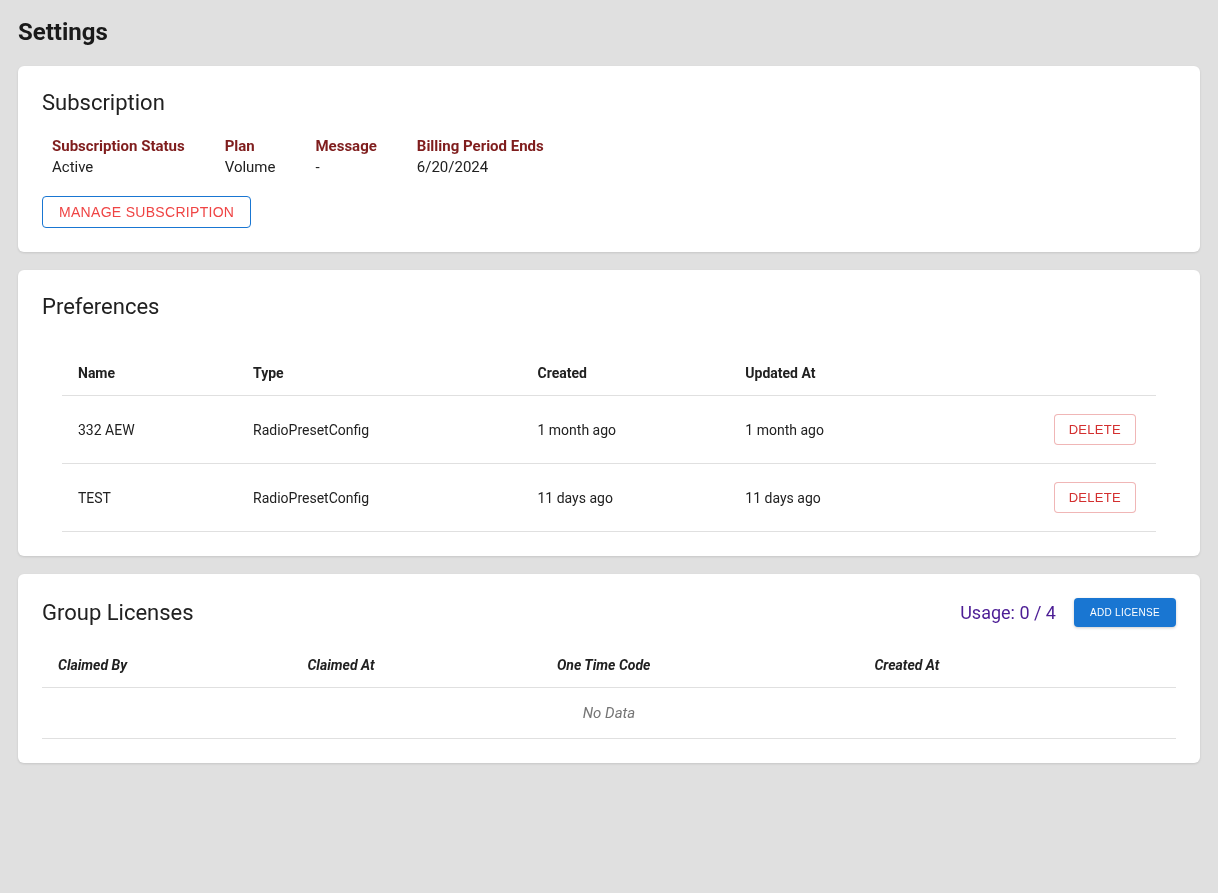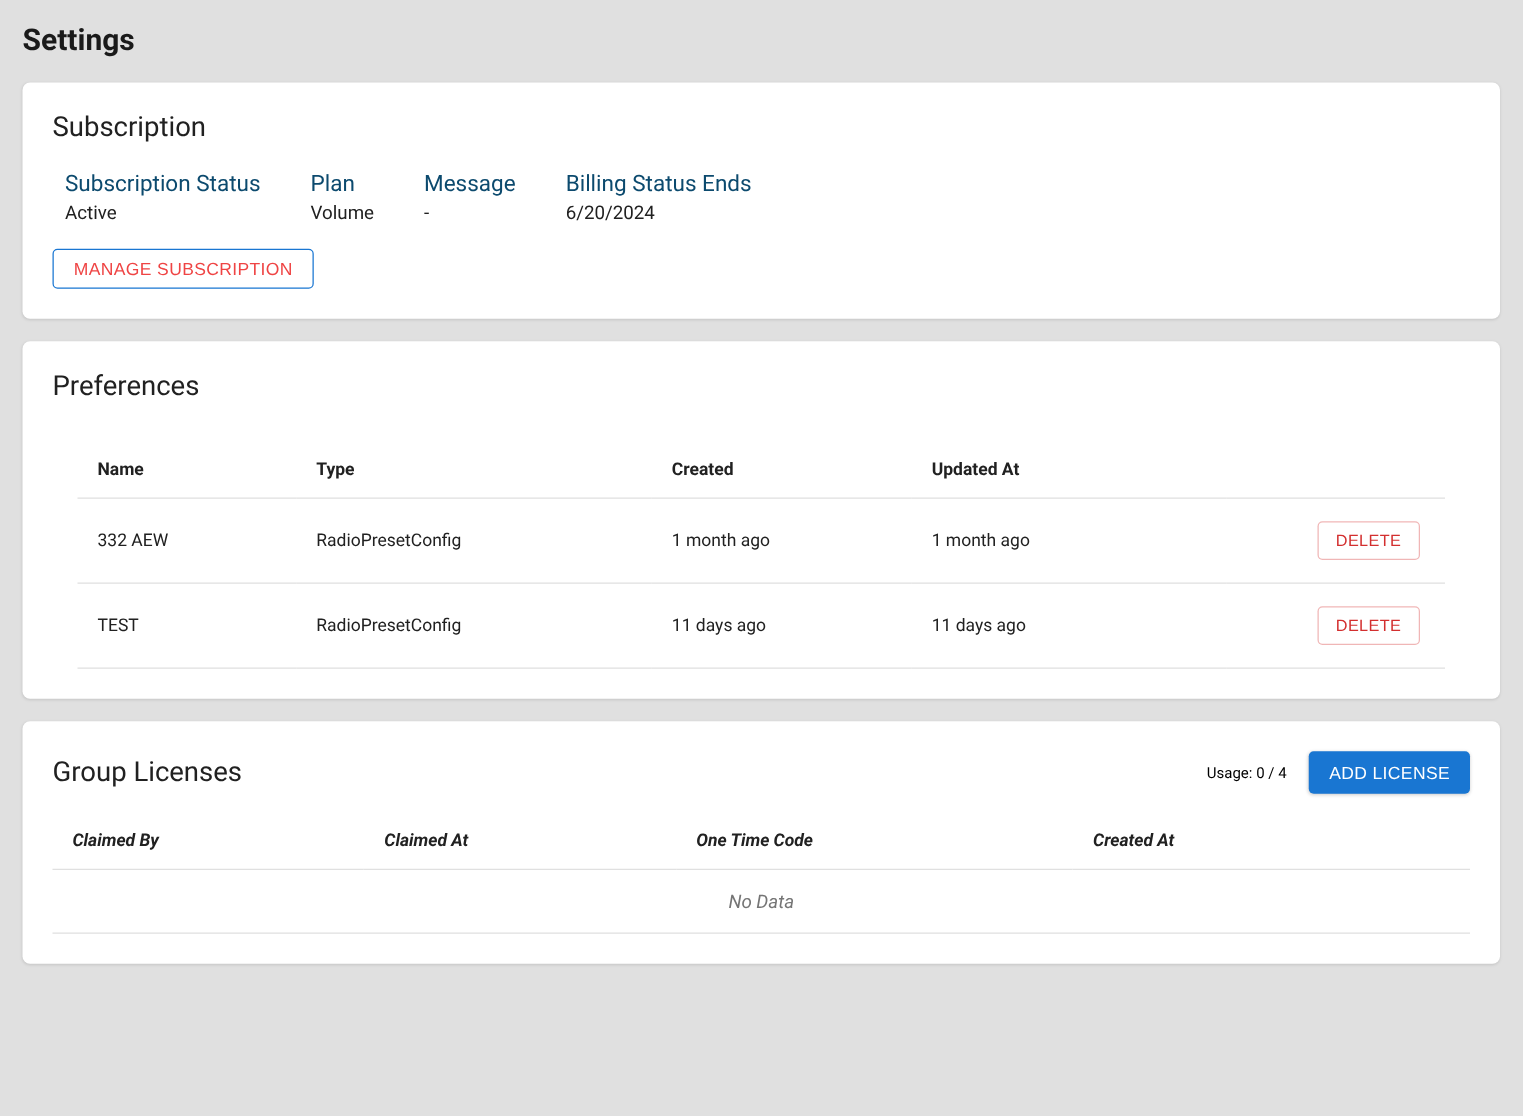--- a/index.html
+++ b/index.html
@@ -39,24 +39,24 @@
       display: flex;
       gap: 40px;
       margin-bottom: 20px;
       padding-left: 10px;
     }
     .field-group {
       display: flex;
       flex-direction: column;
     }
     .field-label {
-      font-weight: 400;
-      font-size: 18px;
+      font-weight: 700;
+      font-size: 15px;
       margin-bottom: 3px;
-      color: #0c4a6e;
+      color: #7f1d1d;
     }
     .field-value {
       font-size: 15px;
       color: #212121;
       font-weight: 400;
     }
     .btn-outline-primary {
       display: inline-block;
       border: 1px solid #1976d2;
       color: #ef4444;
@@ -81,21 +81,21 @@
       text-transform: uppercase;
       border-radius: 4px;
       cursor: pointer;
     }
     .btn-primary {
       display: inline-block;
       background: #1976d2;
       color: #ffffff;
       border: none;
       padding: 9px 16px;
-      font-size: 14px;
+      font-size: 10px;
       font-weight: 500;
       letter-spacing: 0.3px;
       text-transform: uppercase;
       border-radius: 4px;
       cursor: pointer;
       box-shadow: 0 1px 3px rgba(0,0,0,0.2);
       text-align: center;
     }
     .data-table {
       width: 100%;
@@ -129,22 +129,22 @@
       align-items: center;
       justify-content: space-between;
       gap: 20px;
     }
     .licenses-right {
       display: flex;
       align-items: center;
       gap: 18px;
     }
     .usage-text {
-      font-size: 12px;
-      color: #000000;
+      font-size: 18px;
+      color: #4c1d95;
     }
     .no-data {
       text-align: center;
       font-style: italic;
       color: #757575;
       padding: 16px;
       border-bottom: 1px solid #e0e0e0;
       font-size: 15px;
     }
     .licenses-table {
@@ -176,21 +176,21 @@
       </div>
       <div class="field-group">
         <span class="field-label">Plan</span>
         <span class="field-value">Volume</span>
       </div>
       <div class="field-group">
         <span class="field-label">Message</span>
         <span class="field-value">-</span>
       </div>
       <div class="field-group">
-        <span class="field-label">Billing Status Ends</span>
+        <span class="field-label">Billing Period Ends</span>
         <span class="field-value">6/20/2024</span>
       </div>
     </div>
     <button class="btn-outline-primary">Manage Subscription</button>
   </div>
 
   <div class="card">
     <h2 class="card-title">Preferences</h2>
     <div class="prefs-table">
       <table class="data-table">

